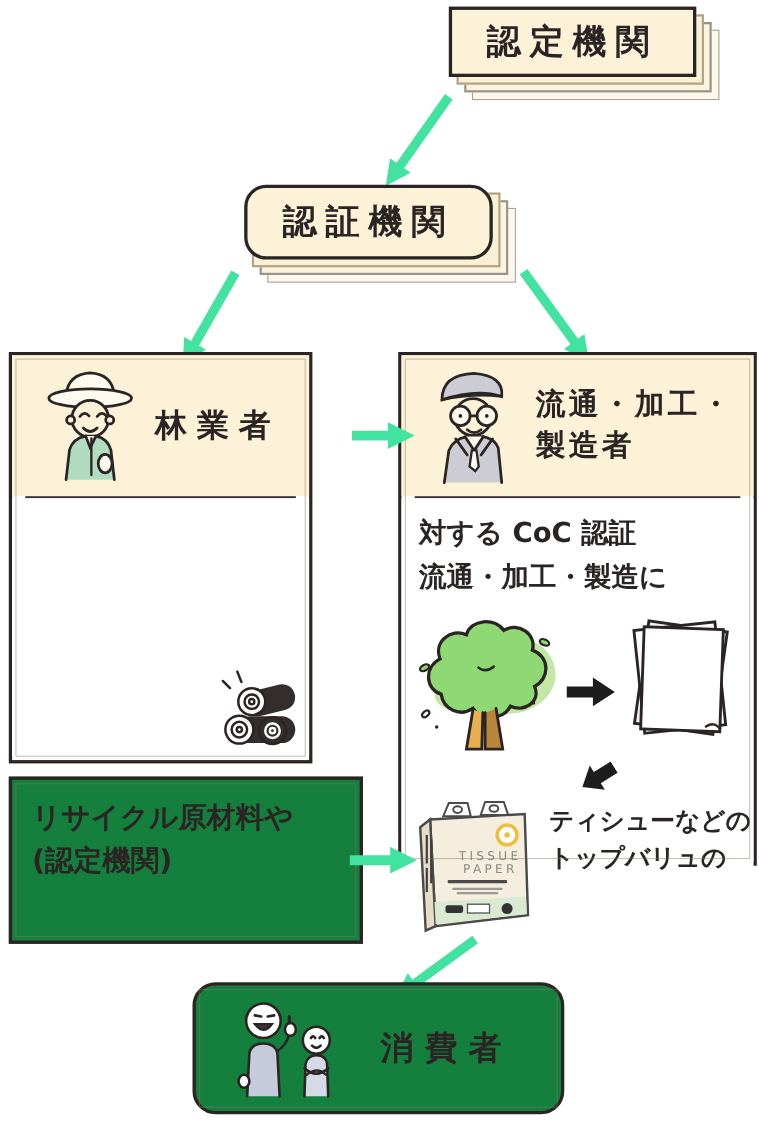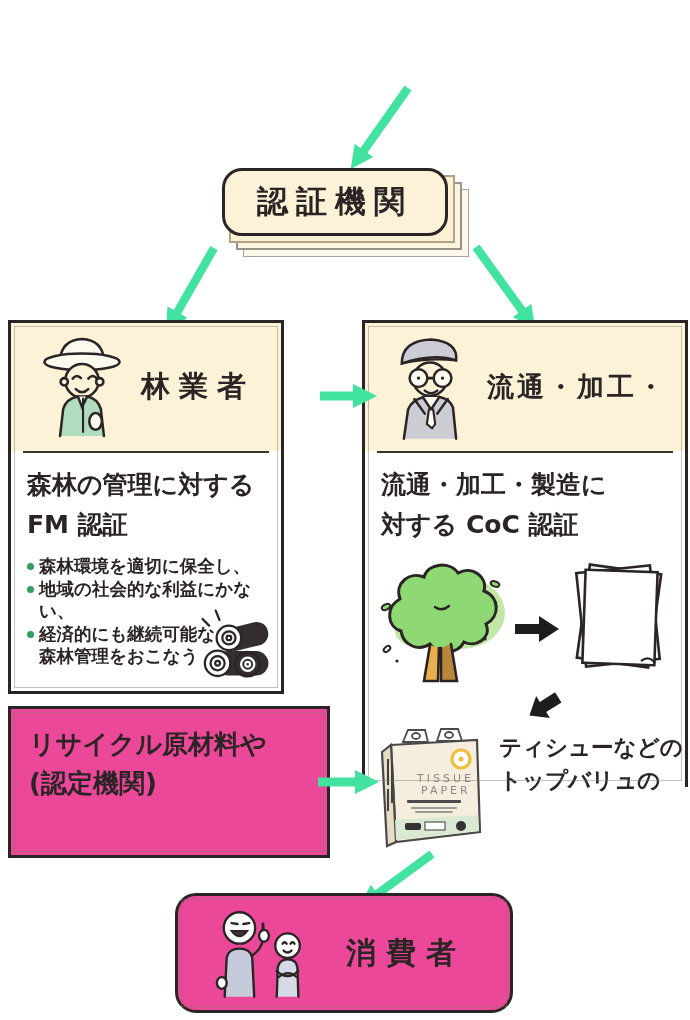--- a/index.html
+++ b/index.html
@@ -26,33 +26,41 @@
   .divider{height:0;border-top:2px solid #3b3232;margin:0 12px;}
   .pbody{position:relative;background:#ffffff;}
   .head-label{font-weight:700;font-size:29px;letter-spacing:9px;margin-left:12px;}
   .head-label2{font-weight:700;font-size:27px;letter-spacing:3px;line-height:38px;margin-left:10px;}
   .cert-title{font-weight:700;font-size:25px;line-height:40px;}
   .bullets{margin-top:10px;}
   .bullet-row{display:flex;align-items:flex-start;font-weight:600;font-size:17.5px;line-height:22.5px;}
   .bullet-dot{flex:0 0 auto;width:7px;height:7px;border-radius:50%;background:#2f9e5f;margin:8px 5px 0 0;}
   .bullet-cont{margin-left:12px;font-weight:600;font-size:17.5px;line-height:22.5px;}
   
-  .cream-note{position:absolute;background:#ec4899;border:3px solid #2b2424;}
+  .cream-note{position:absolute;background:#15803d;border:3px solid #2b2424;}
   .cream-note::after{content:"";position:absolute;inset:3px;border:1px solid rgba(130,120,100,.5);pointer-events:none;}
   .note-text{padding:16px 18px;font-weight:700;font-size:26px;line-height:39px;}
   .consumer-label{font-weight:700;font-size:30px;letter-spacing:10px;}
   .caption{font-weight:700;font-size:22.5px;line-height:33px;}
   .abs{position:absolute;}
   svg{display:block;}
 </style>
 </head>
 <body>
 
 <div class="canvas">
 
+  <div class="stack-box" style="left:408px;top:6px;width:248px;height:88px;">
+    <div class="layer l3" style="left:21px;top:21px;width:225px;height:64px;"></div>
+    <div class="layer l2" style="left:14px;top:14px;width:225px;height:64px;"></div>
+    <div class="layer l1" style="left:7px;top:7px;width:225px;height:64px;"></div>
+    <div class="main" style="left:0;top:0;width:225px;height:64px;">
+      <span>認定機関</span>
+    </div>
+  </div>
 
   <svg class="abs" style="left:340px;top:82px;" width="82" height="98" viewBox="0 0 82 98">
     <defs>
         <marker id="m1" viewBox="0 0 10 10" refX="3" refY="5" markerWidth="2.7" markerHeight="2.7" orient="auto">
           <path d="M0,0 L10,5 L0,10 z" fill="#42e3a1"></path>
         </marker>
       </defs>
     <line x1="68" y1="6" x2="20" y2="74" stroke="#42e3a1" stroke-width="8.5" marker-end="url(#m1)"></line>
   </svg>
 
@@ -99,39 +107,20 @@
           <path d="M24,98 L27,72 Q30,62 41,60 L50,60 Q60,62 63,72 L66,98" fill="#b2dcc0"></path>
           <path d="M41,60 L45,70 L50,60" fill="#fdfaf0"></path>
           <path d="M46,62 L46,94" stroke-width="2"></path>
           <ellipse cx="58" cy="84" rx="6" ry="8" fill="#fdfaf0"></ellipse>
         </g>
       </svg>
       <span class="head-label">林業者</span>
     </div>
     <div class="divider"></div>
     <div class="pbody" style="height:235px;">
-      <div style="padding:12px 14px 0 16px;">
-        <div class="cert-title">森林の管理に対する</div>
-        <div class="cert-title">FM 認証</div>
-        <div class="bullets">
-          <div class="bullet-row">
-            <span class="bullet-dot"></span>
-            <span>森林環境を適切に保全し、</span>
-          </div>
-          <div class="bullet-row">
-            <span class="bullet-dot"></span>
-            <span>地域の社会的な利益にかない、</span>
-          </div>
-          <div class="bullet-row">
-            <span class="bullet-dot"></span>
-            <span>経済的にも継続可能な</span>
-          </div>
-          <div class="bullet-cont">森林管理をおこなう</div>
-        </div>
-      </div>
       <svg class="abs" style="right:6px;bottom:4px;" width="80" height="80" viewBox="0 0 85 85">
         <g stroke="#2b2424" stroke-width="2.4" fill="none" stroke-linecap="round">
           <path d="M8,16 L15,23"></path>
             <path d="M22,7 L26,17"></path>
           <rect x="30" y="22" width="48" height="25" rx="12" transform="rotate(-14 54 34)" fill="#332d2d" stroke="none"></rect>
           <circle cx="36" cy="36" r="13" fill="#fff"></circle>
           <circle cx="36" cy="36" r="7"></circle>
             <circle cx="36" cy="36" r="2.5"></circle>
           <rect x="22" y="50" width="56" height="26" rx="13" fill="#332d2d" stroke="none"></rect>
           <circle cx="24" cy="63" r="13.5" fill="#fff"></circle>
@@ -160,27 +149,28 @@
           <path d="M40,56 q6,5 12,0"></path>
           <path d="M20,102 L24,74 Q28,64 40,62 L54,62 Q64,64 67,72 L70,102" fill="#ccccd4"></path>
           <path d="M38,62 L46,74 L54,62" fill="#fdfaf0"></path>
           <path d="M44,74 L42,88 L47,92 L50,88 L48,74 z" fill="#fdfaf0" stroke-width="2"></path>
           <path d="M30,64 L40,78"></path>
             <path d="M62,64 L52,78"></path>
         </g>
       </svg>
       <span class="head-label2">
         <div>流通・加工・</div>
+        <div>製造者</div>
       </span>
     </div>
     <div class="divider"></div>
     <div class="pbody" style="height:406px;">
       <div style="padding:12px 8px 0 16px;">
+        <div class="cert-title">対する CoC 認証</div>
         <div class="cert-title">流通・加工・製造に</div>
-        <div class="cert-title">対する CoC 認証</div>
       </div>
 
       <svg class="abs" style="left:8px;top:98px;" width="140" height="138" viewBox="0 0 140 138">
         <ellipse cx="88" cy="62" rx="44" ry="36" fill="#c3e7a4"></ellipse>
         <ellipse cx="42" cy="80" rx="20" ry="15" fill="#c3e7a4"></ellipse>
         <g stroke="#2b2424" stroke-width="3" fill="none" stroke-linecap="round">
           <path d="M28,80 C14,76 12,56 27,48 C21,32 37,20 51,26 C55,12 77,10 85,22 C99,14 115,26 111,40 C127,46 127,66 113,73 C119,87 103,97 91,91 C85,103 65,105 57,93 C45,101 30,94 28,80 Z" fill="#8ed973"></path>
           <path d="M62,56 q7,5 14,-1" stroke-width="2.4"></path>
           <path d="M57,94 L51,130 L65,130 L66,97" fill="#e9af4e" stroke-width="2.6"></path>
           <path d="M68,97 L68,130 L84,130 L78,93" fill="#b9873c" stroke-width="2.6"></path>

